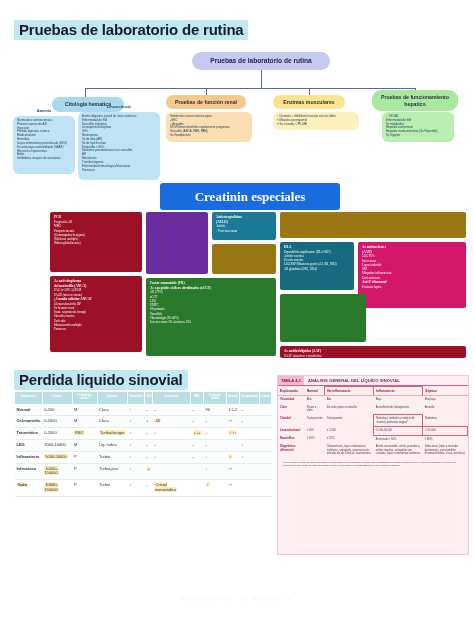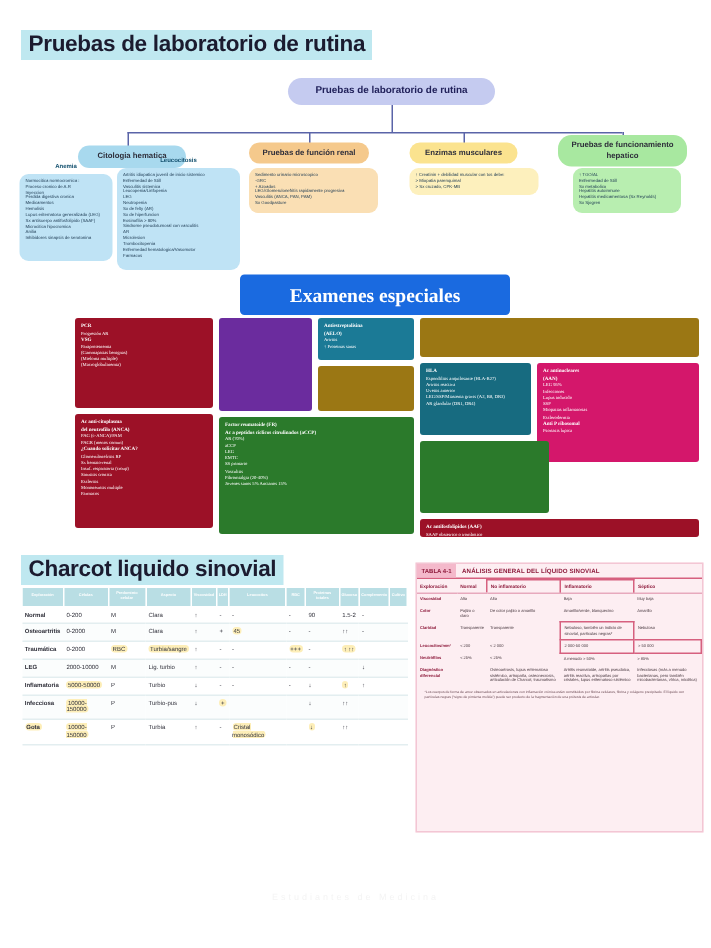--- a/index.html
+++ b/index.html
@@ -148,21 +148,21 @@
   #watermark {
     position:absolute; left:0; right:0; top:596px;
     text-align:center; font-size:6px; letter-spacing:2px;
     color:#f4f4f4;
   }
 </style>
 </head>
 <body>
 
 <div id="heading-1" class="sec-title">Pruebas de laboratorio de rutina</div>
-<div id="heading-2" class="sec-title">Charcot liquido sinovial</div>
+<div id="heading-2" class="sec-title">Perdida liquido sinovial</div>
 
 <div id="flow">
 
   <div class="node" id="node-root">Pruebas de laboratorio de rutina</div>
 
   <div class="line vline" style="left:261px; top:26px; height:18px;"></div>
   <div class="line hline" style="left:85px; top:44px; width:330px;"></div>
   <div class="line vline" style="left:85px; top:44px; height:12px;"></div>
   <div class="line vline" style="left:206px; top:44px; height:9px;"></div>
   <div class="line vline" style="left:309px; top:44px; height:9px;"></div>
@@ -212,21 +212,21 @@
 &gt; Miopatia parenquimal
 &gt; Sx cruzado, CPK-MB</div>
   <div class="dbox" id="db-hep" style="white-space:pre-line;">↑ TGO/AL
 Enfermedad de Still
 Sx metabolico
 Hepatitis autoinmune
 Hepatitis medicamentosa (Sx Reynolds)
 Sx Sjogren</div>
 </div>
 
-<div id="banner">Examenes especiales</div>
+<div id="banner">Creatinin especiales</div>
 
 <div id="panels">
   <div class="panel" id="p-pcr" style="background: rgb(156, 17, 39);">
       <div class="ttl">PCR</div>
       <div>Progresión AR</div>
       <div class="ttl">VSG</div>
       <div>Paraproteinemia</div>
       <div>(Gammapatias benignas)</div>
       <div>(Mieloma multiple)</div>
       <div>(Macroglobulinemia)</div>

